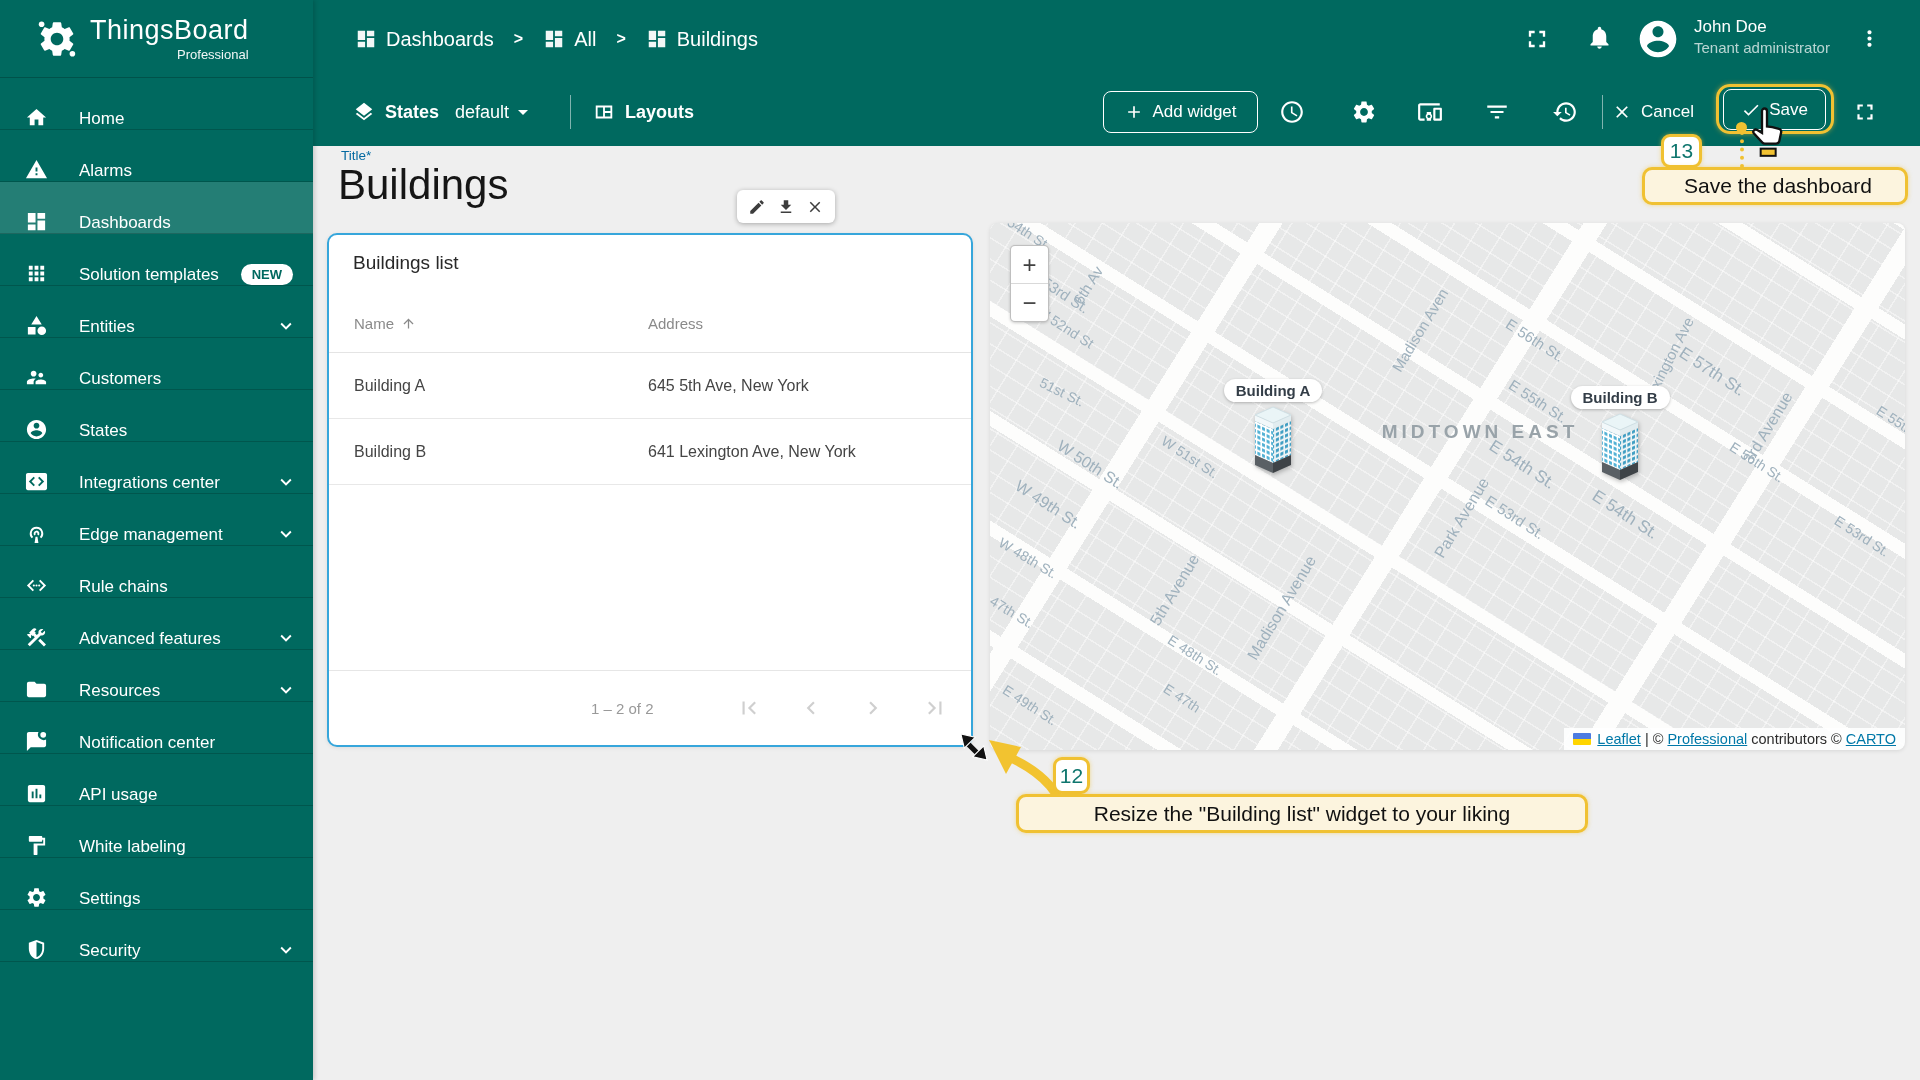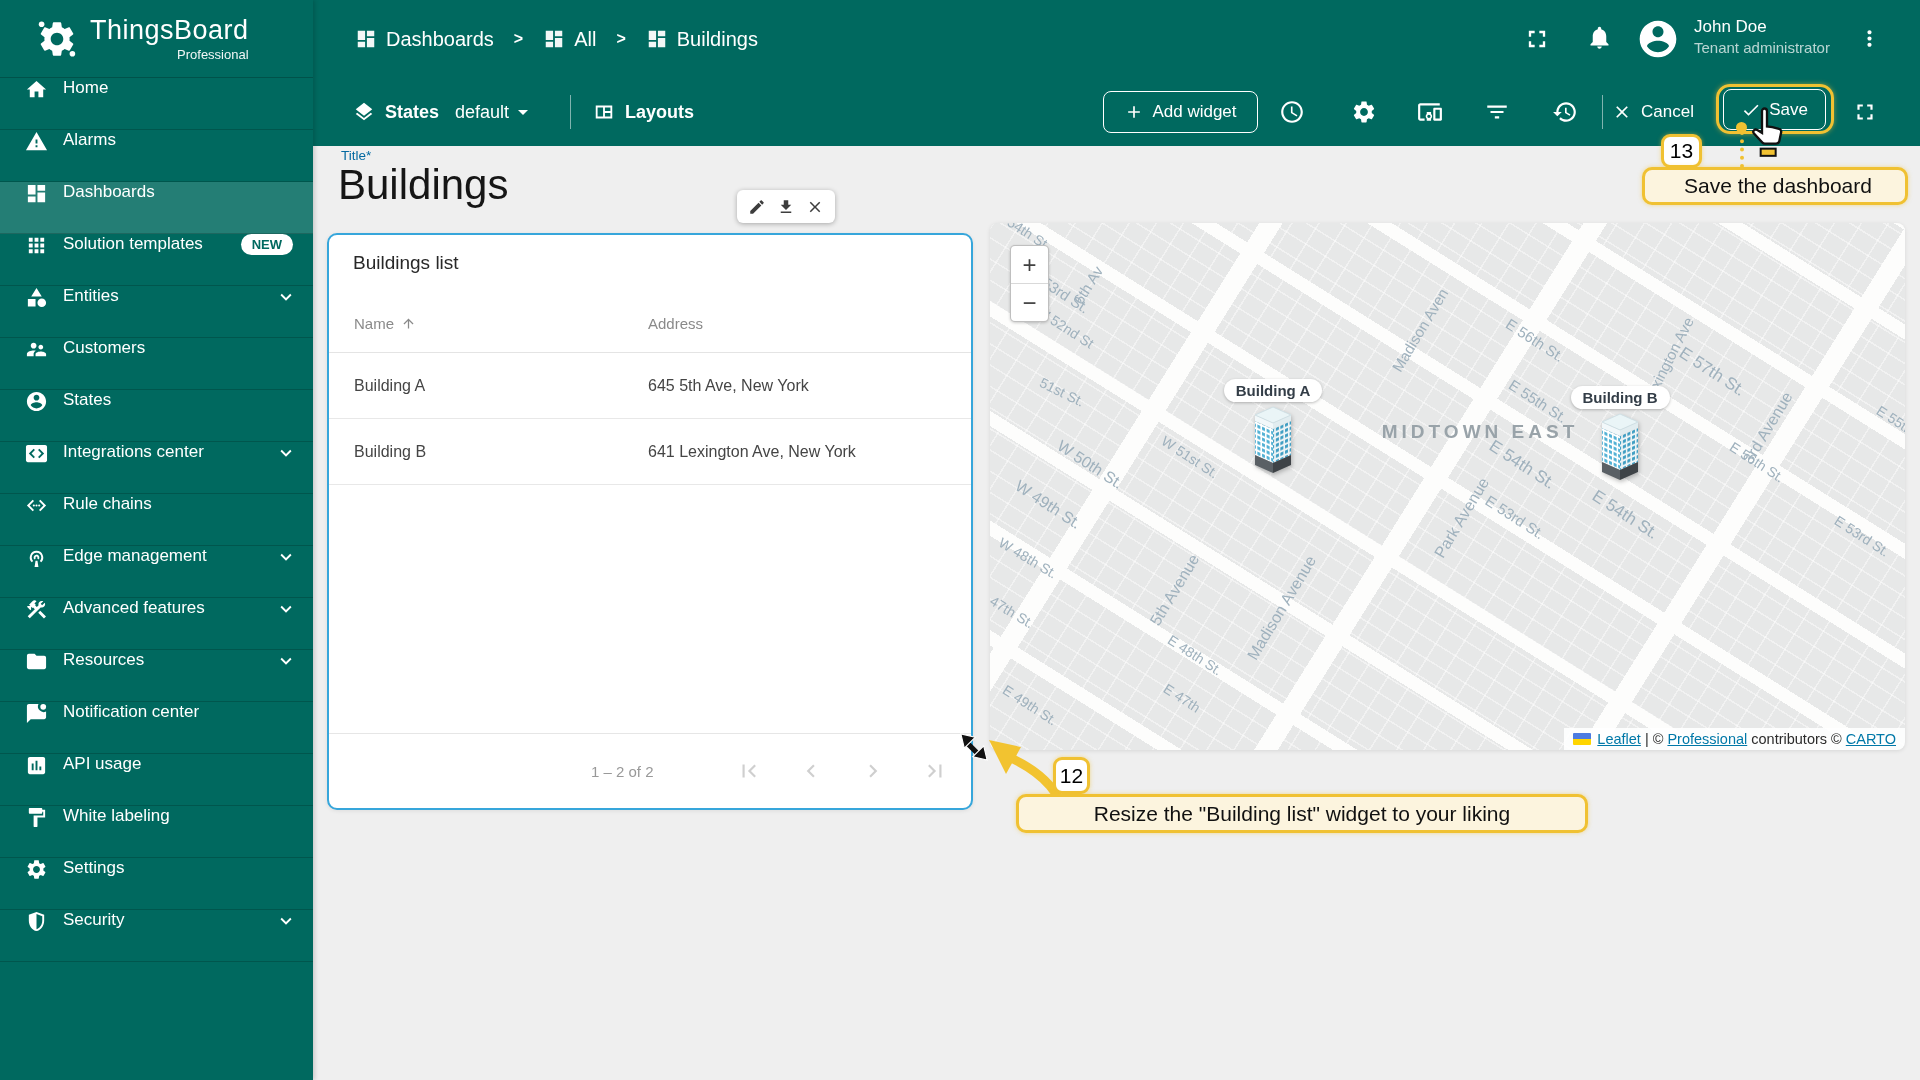--- a/index.html
+++ b/index.html
@@ -17,21 +17,21 @@
   .sidebar{position:absolute;left:0;top:0;width:313px;height:1080px;background:#00695f;z-index:6;box-shadow:2px 0 4px rgba(0,0,0,.15);}
 
   
   .logo{height:78px;display:flex;align-items:center;padding-left:36px;border-bottom:1px solid rgba(0,0,0,.22);box-sizing:border-box;}
   .logo-gear svg{width:42px;height:42px;fill:#fff;}
   .logo-text{margin-left:12px;display:flex;flex-direction:column;}
   .logo-name{color:#fff;font-size:27px;letter-spacing:.5px;}
   .logo-sub{color:rgba(255,255,255,.95);font-size:13px;align-self:flex-end;margin-top:1px;}
 
   
-  .side-item{height:51px;display:flex;align-items:flex-start;padding:0 16px 0 25px;border-bottom:1px solid rgba(0,0,0,.18);cursor:pointer;}
+  .side-item{height:51px;display:flex;align-items:flex-end;padding:0 16px 0 25px;border-bottom:1px solid rgba(0,0,0,.18);cursor:pointer;gap:16px;}
   .side-item.active{background:rgba(255,255,255,.14);}
   .si-icon svg{width:23px;height:23px;fill:#fff;}
   .si-label{color:#fff;font-size:17px;font-weight:500;margin-left:15px;flex:1;white-space:nowrap;}
   .si-badge{background:#fff;color:#00695f;font-size:13px;font-weight:700;padding:3px 11px;border-radius:12px;margin-right:4px;}
   .si-chevron svg{width:22px;height:22px;fill:#fff;}
 
   
   .crumbs{position:absolute;left:355px;top:0;height:78px;display:flex;align-items:center;}
   .crumb{display:flex;align-items:center;cursor:pointer;}
   .crumb svg{width:22px;height:22px;fill:#fff;opacity:.95;margin-right:9px;}
@@ -77,21 +77,21 @@
   
   .page-title-label{position:absolute;left:341px;top:148px;font-size:13.5px;color:#0369a1;z-index:2;}
   .page-title{position:absolute;left:338px;top:161px;font-size:42px;font-weight:500;color:#161616;z-index:2;}
 
   
   .widget-actions{position:absolute;left:737px;top:190px;width:88px;height:33px;background:#fff;border-radius:6px;
     box-shadow:0 1px 5px rgba(0,0,0,.3);display:flex;align-items:center;justify-content:space-around;padding:0 5px;z-index:4;}
   .widget-actions svg{width:18px;height:18px;fill:#3d3d3d;cursor:pointer;}
 
   
-  .card{position:absolute;left:327px;top:233px;width:646px;height:577px;background:#fff;border:2px solid #36a6db;
+  .card{position:absolute;left:327px;top:233px;width:646px;height:514px;background:#fff;border:2px solid #36a6db;
     border-radius:10px;box-sizing:border-box;z-index:2;box-shadow:0 1px 4px rgba(0,0,0,.08);}
   .w-title{position:absolute;left:24px;top:17px;font-size:19px;color:#282828;}
   .t-head{position:absolute;left:0;right:0;top:60px;height:58px;display:flex;align-items:center;padding-left:25px;
     border-bottom:1px solid #e4e4e4;color:#8a8a8a;font-size:15px;box-sizing:border-box;}
   .col-name{width:294px;display:flex;align-items:center;}
   .sort-arrow svg{width:15px;height:15px;fill:#8a8a8a;margin-left:7px;}
   .t-row{height:66px;display:flex;align-items:center;padding-left:25px;border-bottom:1px solid #e8e8e8;
     color:#454545;font-size:16px;cursor:pointer;box-sizing:border-box;}
   .paginator{position:absolute;left:0;right:0;bottom:0;height:74px;border-top:1px solid #e6e6e6;}
   .pg-label{position:absolute;left:262px;top:29px;font-size:15px;color:#999;}
@@ -129,21 +129,21 @@
   .ua-top{background:#4c7be1;}
   .ua-bot{background:#ffd500;}
 
   
   .ann{z-index:30;}
   .save-highlight{position:absolute;left:1716px;top:84px;width:118px;height:50px;border:3.5px solid #f0c132;
     border-radius:14px;box-sizing:border-box;box-shadow:0 0 5px rgba(240,193,50,.55);}
   .dot13{position:absolute;left:1736px;top:122px;width:11px;height:11px;border-radius:50%;background:#f0c132;}
   .dash13{position:absolute;left:1740px;top:131px;height:37px;border-left:4px dotted #f0c132;}
   .num-badge{position:absolute;background:#fff;border:3px solid #f0c132;border-radius:9px;display:flex;align-items:center;
-    justify-content:center;font-size:21px;color:#000000;box-sizing:border-box;box-shadow:0 0 4px rgba(240,193,50,.5);}
+    justify-content:center;font-size:21px;color:#0f766e;box-sizing:border-box;box-shadow:0 0 4px rgba(240,193,50,.5);}
   .callout{position:absolute;background:#fcf4de;border:3px solid #f0c132;border-radius:10px;display:flex;align-items:center;
     justify-content:center;font-size:21px;color:#111;box-sizing:border-box;box-shadow:0 0 4px rgba(240,193,50,.5);white-space:nowrap;}
 </style>
 </head>
 <body>
 
 <div class="topbar">
   <div class="crumbs">
     <div class="crumb">
       <svg viewBox="0 0 24 24">
@@ -351,40 +351,40 @@
         <span class="si-label">Integrations center</span>
         <span class="si-chevron">
           <svg viewBox="0 0 24 24">
             <path d="M7.41 8.59 12 13.17l4.59-4.58L18 10l-6 6-6-6 1.41-1.41z"></path>
           </svg>
         </span>
       </div>
       <div class="side-item">
         <span class="si-icon">
           <svg viewBox="0 0 24 24">
+            <path d="M12 5a7 7 0 0 0-4.95 11.95l1.41-1.41a5 5 0 1 1 7.08 0l1.41 1.41A7 7 0 0 0 12 5zm0 4a3 3 0 0 0-2.12 5.12l1.41-1.41a1 1 0 1 1 1.41 0l1.42 1.42A3 3 0 0 0 12 9zm-1 6.5h2l1 6.5h-4l1-6.5z"></path>
+          </svg>
+        </span>
+        <span class="si-label">Edge management</span>
+        <span class="si-chevron">
+          <svg viewBox="0 0 24 24">
+            <path d="M7.41 8.59 12 13.17l4.59-4.58L18 10l-6 6-6-6 1.41-1.41z"></path>
+          </svg>
+        </span>
+      </div>
+      <div class="side-item">
+        <span class="si-icon">
+          <svg viewBox="0 0 24 24">
             <path d="M9.4 16.6 4.8 12l4.6-4.6L8 6l-6 6 6 6 1.4-1.4zm5.2 0 4.6-4.6-4.6-4.6L16 6l6 6-6 6-1.4-1.4z"></path>
             <circle cx="9.2" cy="12" r="1.1"></circle>
             <circle cx="12" cy="12" r="1.1"></circle>
             <circle cx="14.8" cy="12" r="1.1"></circle>
           </svg>
         </span>
         <span class="si-label">Rule chains</span>
-      </div>
-      <div class="side-item">
-        <span class="si-icon">
-          <svg viewBox="0 0 24 24">
-            <path d="M12 5a7 7 0 0 0-4.95 11.95l1.41-1.41a5 5 0 1 1 7.08 0l1.41 1.41A7 7 0 0 0 12 5zm0 4a3 3 0 0 0-2.12 5.12l1.41-1.41a1 1 0 1 1 1.41 0l1.42 1.42A3 3 0 0 0 12 9zm-1 6.5h2l1 6.5h-4l1-6.5z"></path>
-          </svg>
-        </span>
-        <span class="si-label">Edge management</span>
-        <span class="si-chevron">
-          <svg viewBox="0 0 24 24">
-            <path d="M7.41 8.59 12 13.17l4.59-4.58L18 10l-6 6-6-6 1.41-1.41z"></path>
-          </svg>
-        </span>
       </div>
       <div class="side-item">
         <span class="si-icon">
           <svg viewBox="0 0 24 24">
             <path d="M13.78 15.3l6 6 2.12-2.12-6-6zM17.5 10c1.93 0 3.5-1.57 3.5-3.5 0-.58-.16-1.12-.41-1.6l-2.7 2.7-1.49-1.49 2.7-2.7c-.48-.25-1.02-.41-1.6-.41C15.57 3 14 4.57 14 6.5c0 .41.08.8.21 1.16l-1.85 1.85-1.78-1.78.71-.71-1.41-1.41L12 3.49a3 3 0 0 0-4.24 0L4.22 7.03l1.41 1.41H2.81l-.71.71 3.54 3.54.71-.71V9.15l1.41 1.41.71-.71 1.78 1.78-7.41 7.41 2.12 2.12L16.34 9.79c.36.13.75.21 1.16.21z"></path>
           </svg>
         </span>
         <span class="si-label">Advanced features</span>
         <span class="si-chevron">
           <svg viewBox="0 0 24 24">

